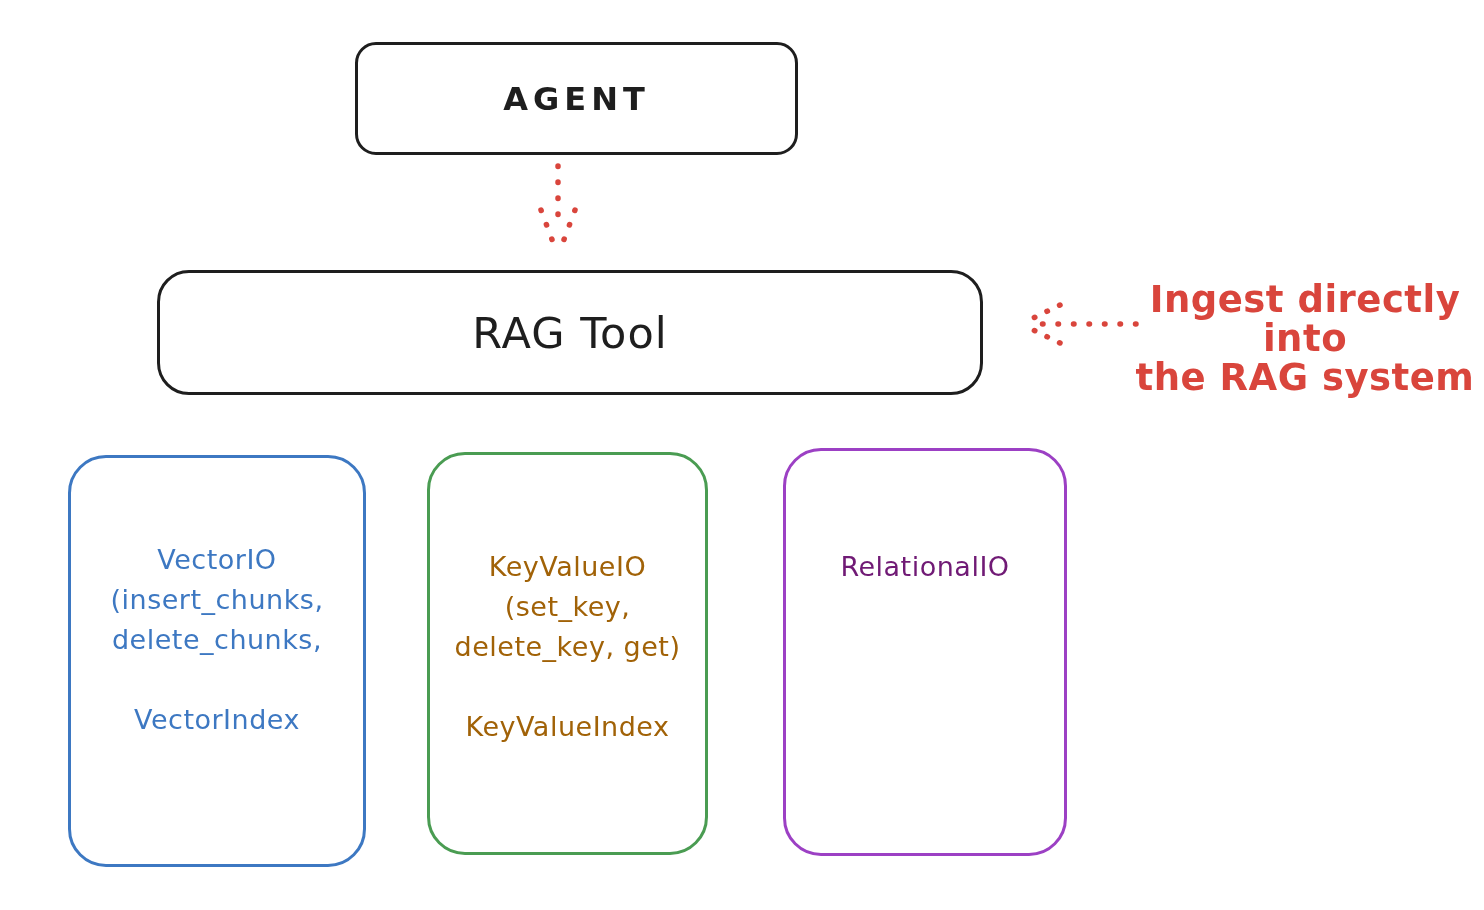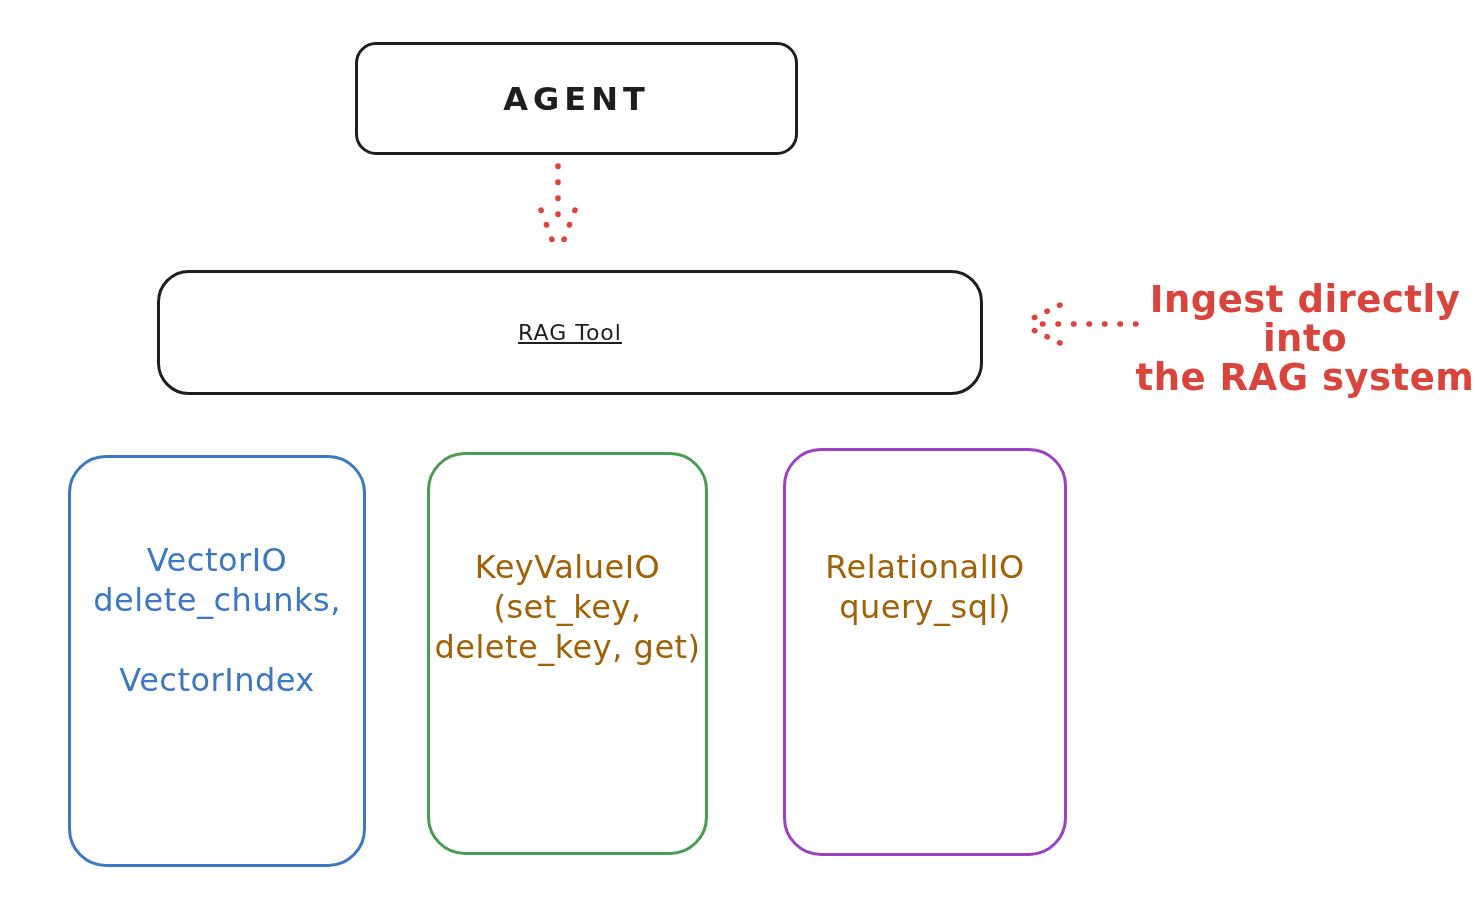--- a/index.html
+++ b/index.html
@@ -37,23 +37,22 @@
     font-size: 32px;
     font-weight: bold;
     letter-spacing: 5px;
   }
   .rag-node {
     left: 157px; top: 270px;
     width: 826px; height: 125px;
     border-radius: 32px;
   }
   .rag-node .node-label {
-    font-size: 22px;
+    font-size: 43px;
     letter-spacing: 1px;
-    text-decoration: underline;
   }
   .arrow {
     position: absolute;
     pointer-events: none;
   }
   .annotation {
     position: absolute;
     left: 1135px; top: 280px;
     width: 340px;
     text-align: center;
@@ -62,21 +61,21 @@
     line-height: 39px;
     letter-spacing: 0.5px;
   }
   .io-box {
     position: absolute;
     box-sizing: border-box;
     background: #ffffff;
     border: 3px solid;
     border-radius: 38px;
     text-align: center;
-    font-size: 32px;
+    font-size: 27px;
     line-height: 40px;
     letter-spacing: 0.5px;
   }
   .io-box .io-line { white-space: nowrap; }
   .io-box .index-label { margin-top: 40px; white-space: nowrap; }
   .io-box-vector {
     left: 68px; top: 455px;
     width: 298px; height: 412px;
     padding-top: 82px;
   }
@@ -120,28 +119,29 @@
     </g>
   </svg>
 
   <div class="annotation" style="color: rgb(217, 69, 60);">
     <div>Ingest directly into</div>
     <div>the RAG system</div>
   </div>
 
   <div class="io-box io-box-vector" style="border-color: rgb(61, 120, 194); color: rgb(61, 120, 194);">
     <div class="io-line">VectorIO</div>
+    <div class="io-line">(insert_chunks,</div>
     <div class="io-line">delete_chunks,</div>
     <div class="index-label">VectorIndex</div>
   </div>
 
   <div class="io-box io-box-keyvalue" style="border-color: rgb(74, 156, 82); color: #a16207;">
     <div class="io-line">KeyValueIO</div>
     <div class="io-line">(set_key,</div>
     <div class="io-line">delete_key, get)</div>
+    <div class="index-label">KeyValueIndex</div>
   </div>
 
-  <div class="io-box io-box-relational" style="border-color: rgb(156, 64, 196); color: #a16207; text-align: center;">
+  <div class="io-box io-box-relational" style="border-color: rgb(156, 64, 196); color: #701a75; text-align: center;">
     <div class="io-line">RelationalIO</div>
-    <div class="io-line">query_sql)</div>
   </div>
 
 </div>
 
 </body></html>

